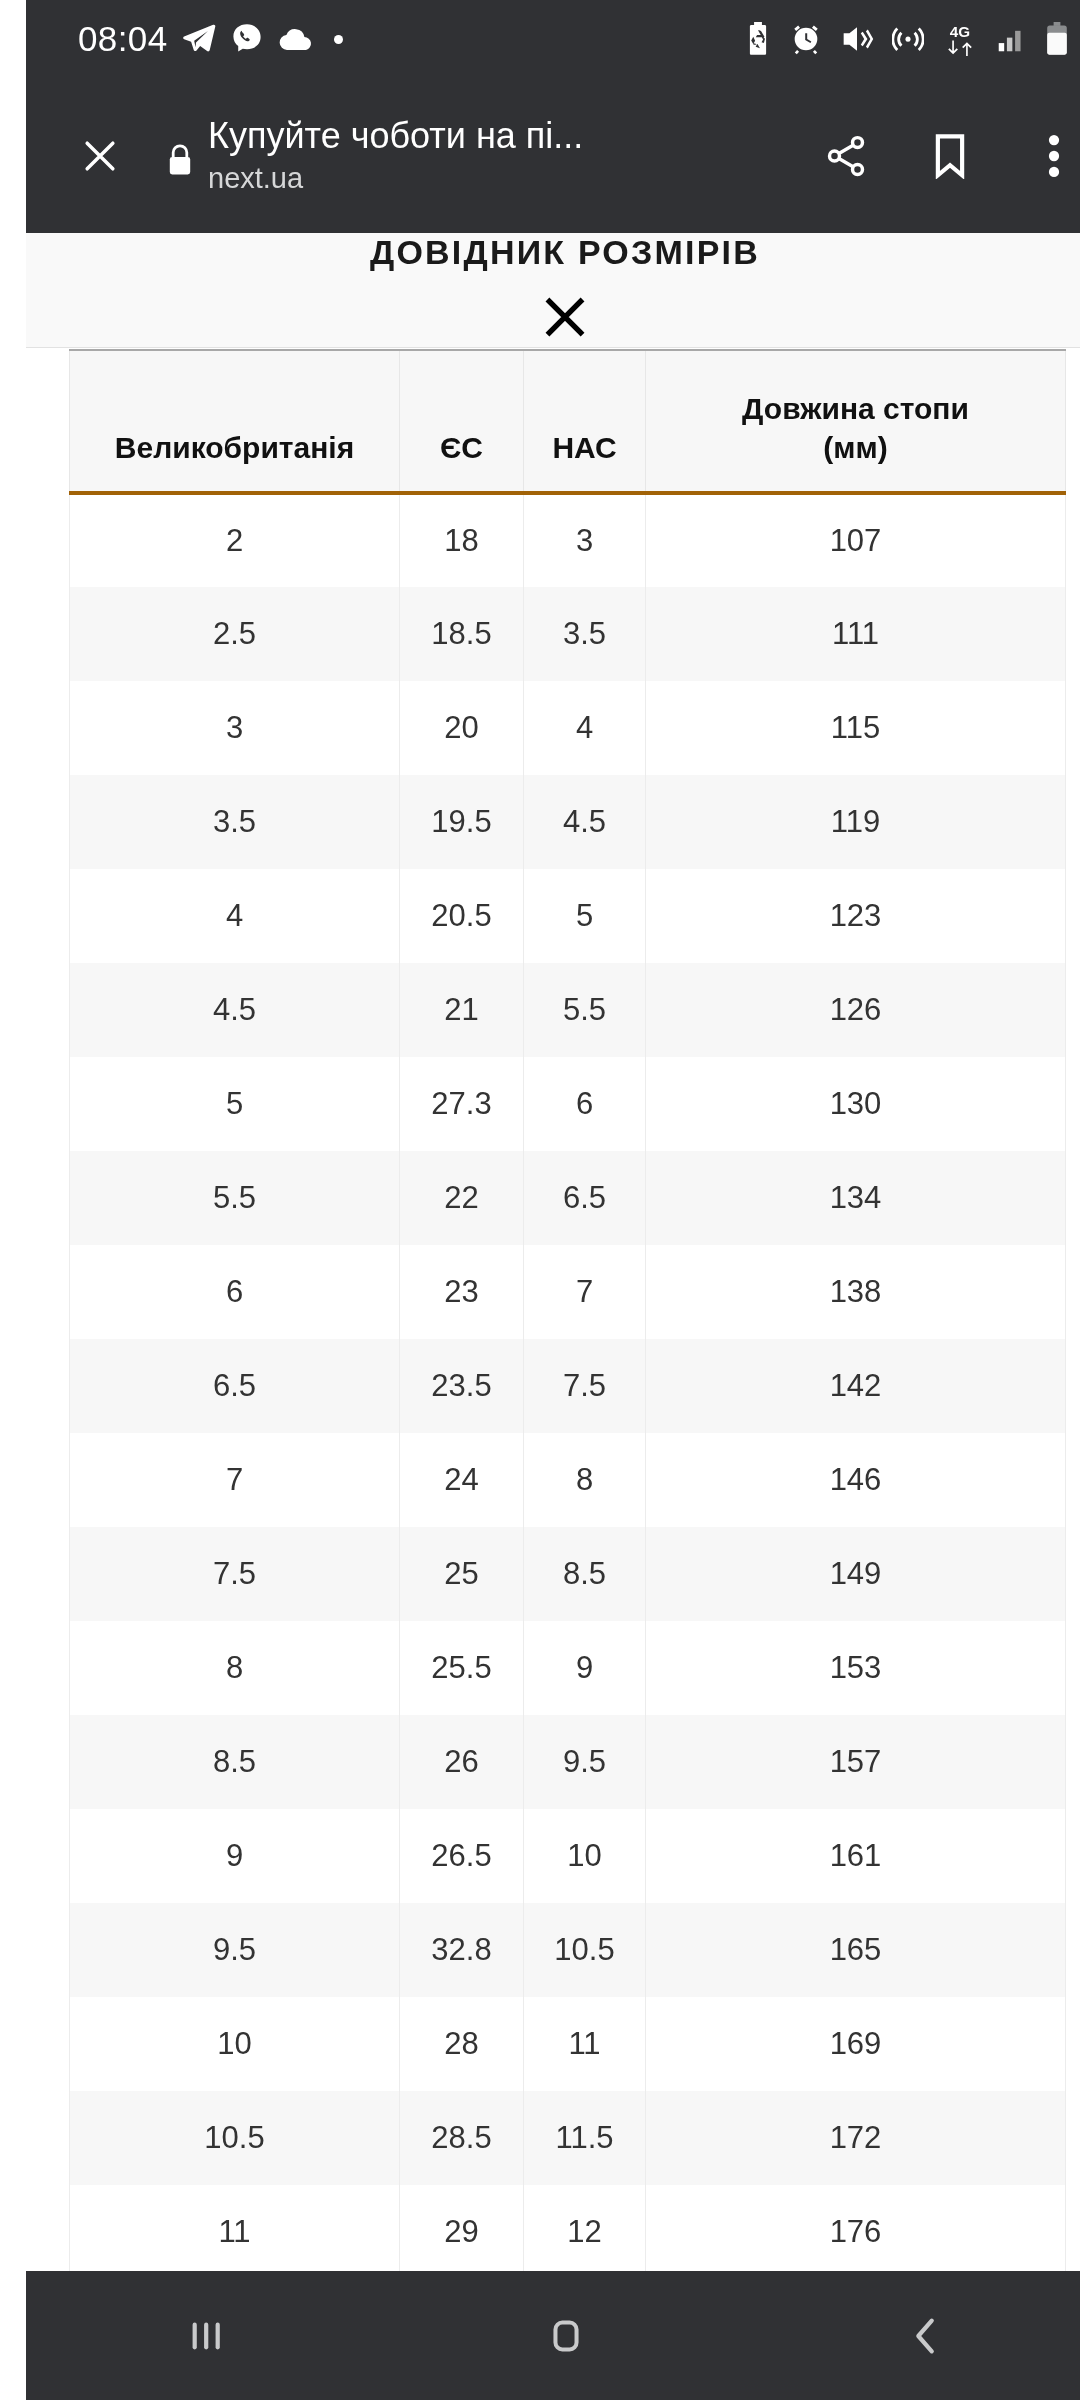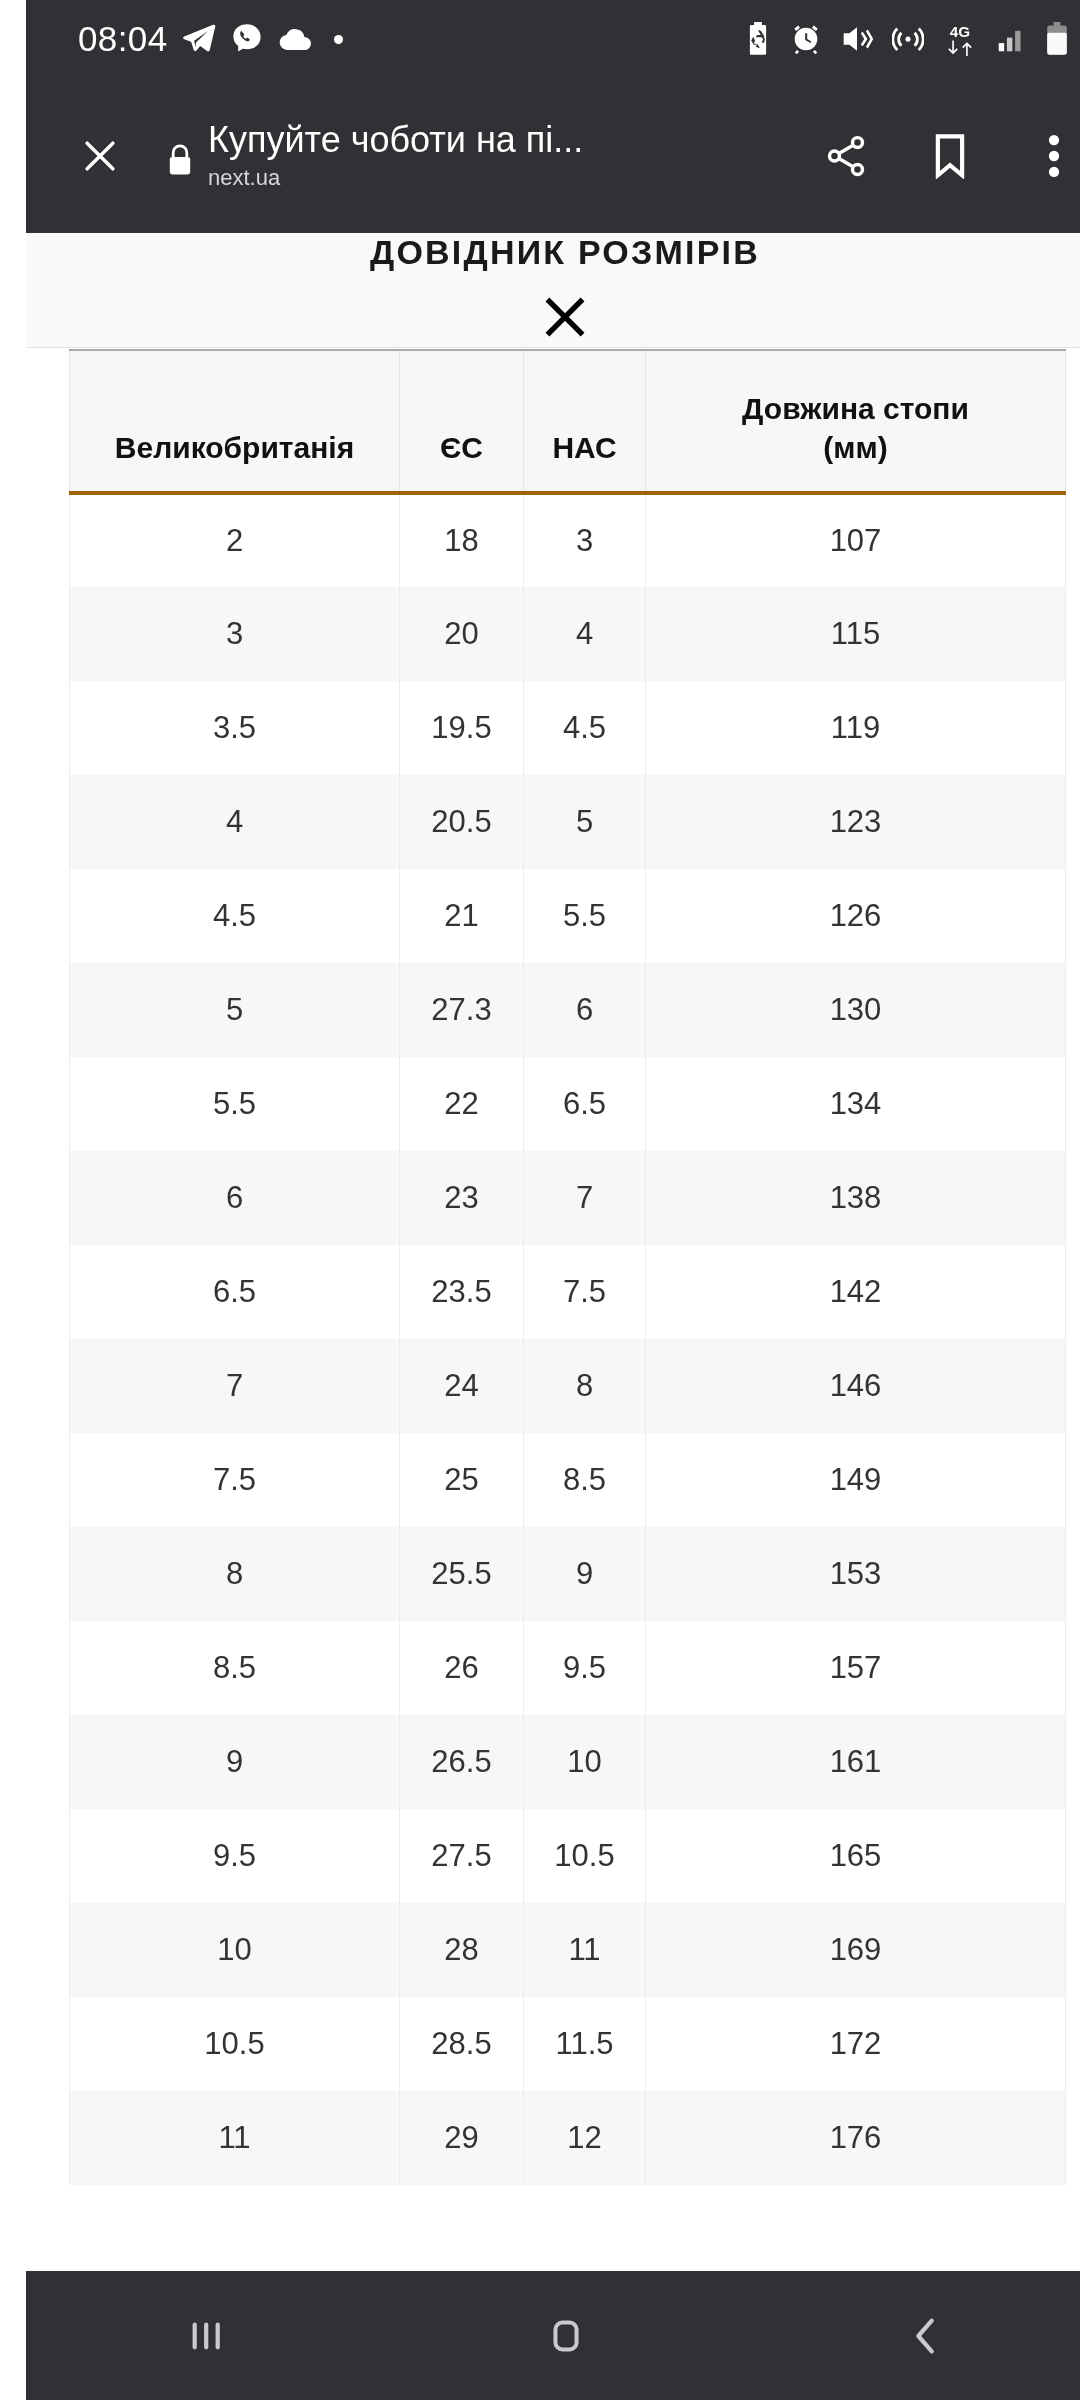--- a/index.html
+++ b/index.html
@@ -31,21 +31,21 @@
     display:flex; align-items:center;padding-left:22px;
   }
   .tb-close { width:104px; display:flex; align-items:center; justify-content:center; flex:0 0 auto; }
   .tb-lock  { width:56px; display:flex; align-items:flex-start; justify-content:center; flex:0 0 auto; padding-top:8px;}
   .tb-urlblock { flex:1 1 auto; min-width:0; padding-right:14px; }
   .tb-title {
     font-size:36px; color:#ffffff; line-height:1.18;
     white-space:nowrap; overflow:hidden; text-overflow:ellipsis;
     max-width:500px;
   }
-  .tb-host { font-size:22px; color:#d6d7d8; line-height:1.25; margin-top:3px; }
+  .tb-host { font-size:29px; color:#d6d7d8; line-height:1.25; margin-top:3px; }
   .tb-actions { display:flex; align-items:center; flex:0 0 auto; }
   .tb-btn { width:104px; height:110px; display:flex; align-items:center; justify-content:center; }
 
   
   .modal-header {
     position:absolute; left:0; top:233px; width:1080px; height:115px;
     background:#f9f9f9;
     display:flex; align-items:center; justify-content:space-between;
     padding:0 44px 0 42px;
     border-bottom:1px solid #e2e2e2;
@@ -252,20 +252,26 @@
         </tr>
       </thead>
       <tbody id="tbody">
           <tr>
             <td>2</td>
             <td>18</td>
             <td>3</td>
             <td>107</td>
           </tr>
           <tr>
+            <td>2.5</td>
+            <td>18.5</td>
+            <td>3.5</td>
+            <td>111</td>
+          </tr>
+          <tr>
             <td>3</td>
             <td>20</td>
             <td>4</td>
             <td>115</td>
           </tr>
           <tr>
             <td>3.5</td>
             <td>19.5</td>
             <td>4.5</td>
             <td>119</td>
@@ -331,21 +337,21 @@
             <td>157</td>
           </tr>
           <tr>
             <td>9</td>
             <td>26.5</td>
             <td>10</td>
             <td>161</td>
           </tr>
           <tr>
             <td>9.5</td>
-            <td>27.5</td>
+            <td>32.8</td>
             <td>10.5</td>
             <td>165</td>
           </tr>
           <tr>
             <td>10</td>
             <td>28</td>
             <td>11</td>
             <td>169</td>
           </tr>
           <tr>

